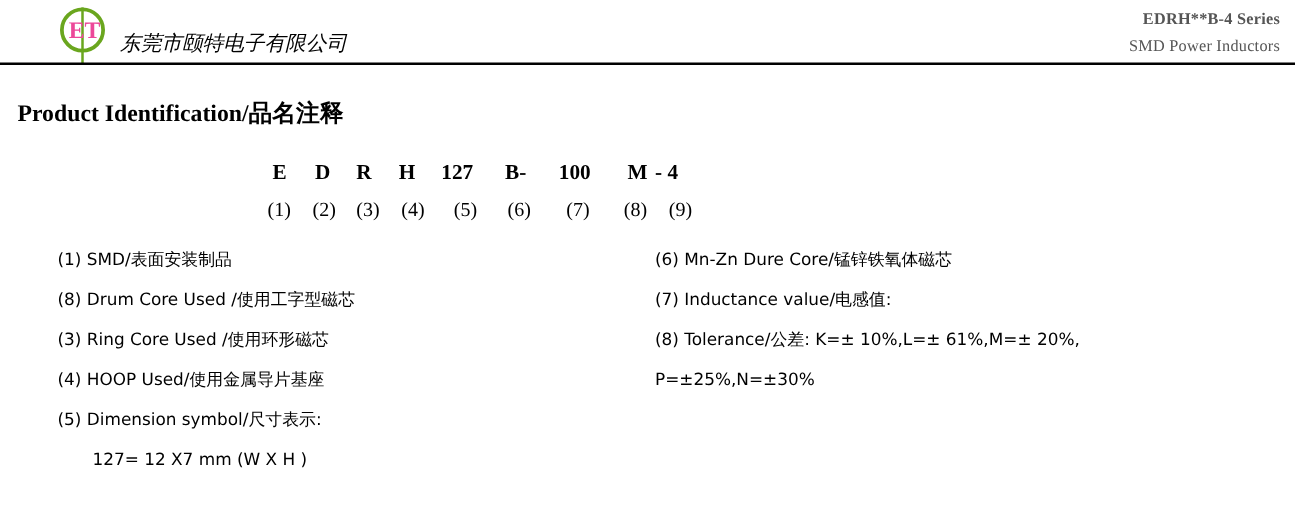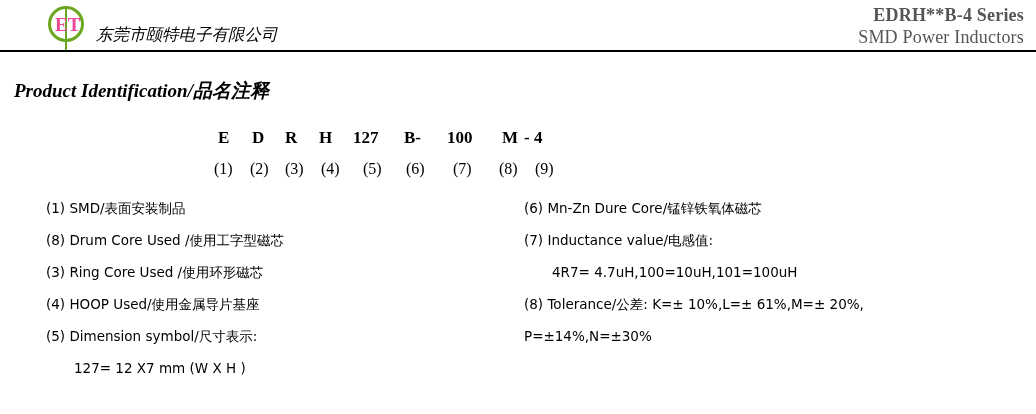--- a/index.html
+++ b/index.html
@@ -66,21 +66,21 @@
     white-space: nowrap;
     font-style: italic;
   }
   .header-right {
     position: absolute;
     right: 12px;
     top: 4px;
     text-align: right;
     font-family: "Liberation Serif", serif;
     color: #555555;
-    font-size: 18px;
+    font-size: 13px;
     line-height: 22px;
   }
   .header-right .line1 { font-weight: bold; letter-spacing: .2px; }
   .header-right .line2 { letter-spacing: .2px; }
 
   .header-rule {
     position: absolute;
     left: 0;
     top: 50px;
     width: 1036px;
@@ -89,21 +89,20 @@
   }
 
   
   .doc-title {
     position: absolute;
     left: 14px;
     top: 78px;
     font-family: "Liberation Serif", serif;
     font-weight: bold;
     font-size: 19px;
-    font-style: italic;
   }
 
   
   .pn-row {
     position: absolute;
     top: 128px;
     left: 0;
     width: 1036px;
     height: 24px;
   }
@@ -209,18 +208,17 @@
     <div class="item">(8) Drum Core Used /使用工字型磁芯</div>
     <div class="item">(3) Ring Core Used /使用环形磁芯</div>
     <div class="item">(4) HOOP Used/使用金属导片基座</div>
     <div class="item">(5) Dimension symbol/尺寸表示:</div>
     <div class="sub">127= 12 X7 mm (W X H )</div>
   </div>
 
   <div class="col col-right">
     <div class="item">(6) Mn-Zn Dure Core/锰锌铁氧体磁芯</div>
     <div class="item">(7) Inductance value/电感值:</div>
-    <div class="sub">4R7= 4.7uH,100=10uH,101=100uH</div>
     <div class="item">(8)  Tolerance/公差: K=± 10%,L=± 61%,M=± 20%,</div>
-    <div class="item">P=±14%,N=±30%</div>
+    <div class="item">P=±25%,N=±30%</div>
   </div>
 
 </div>
 
 </body></html>

